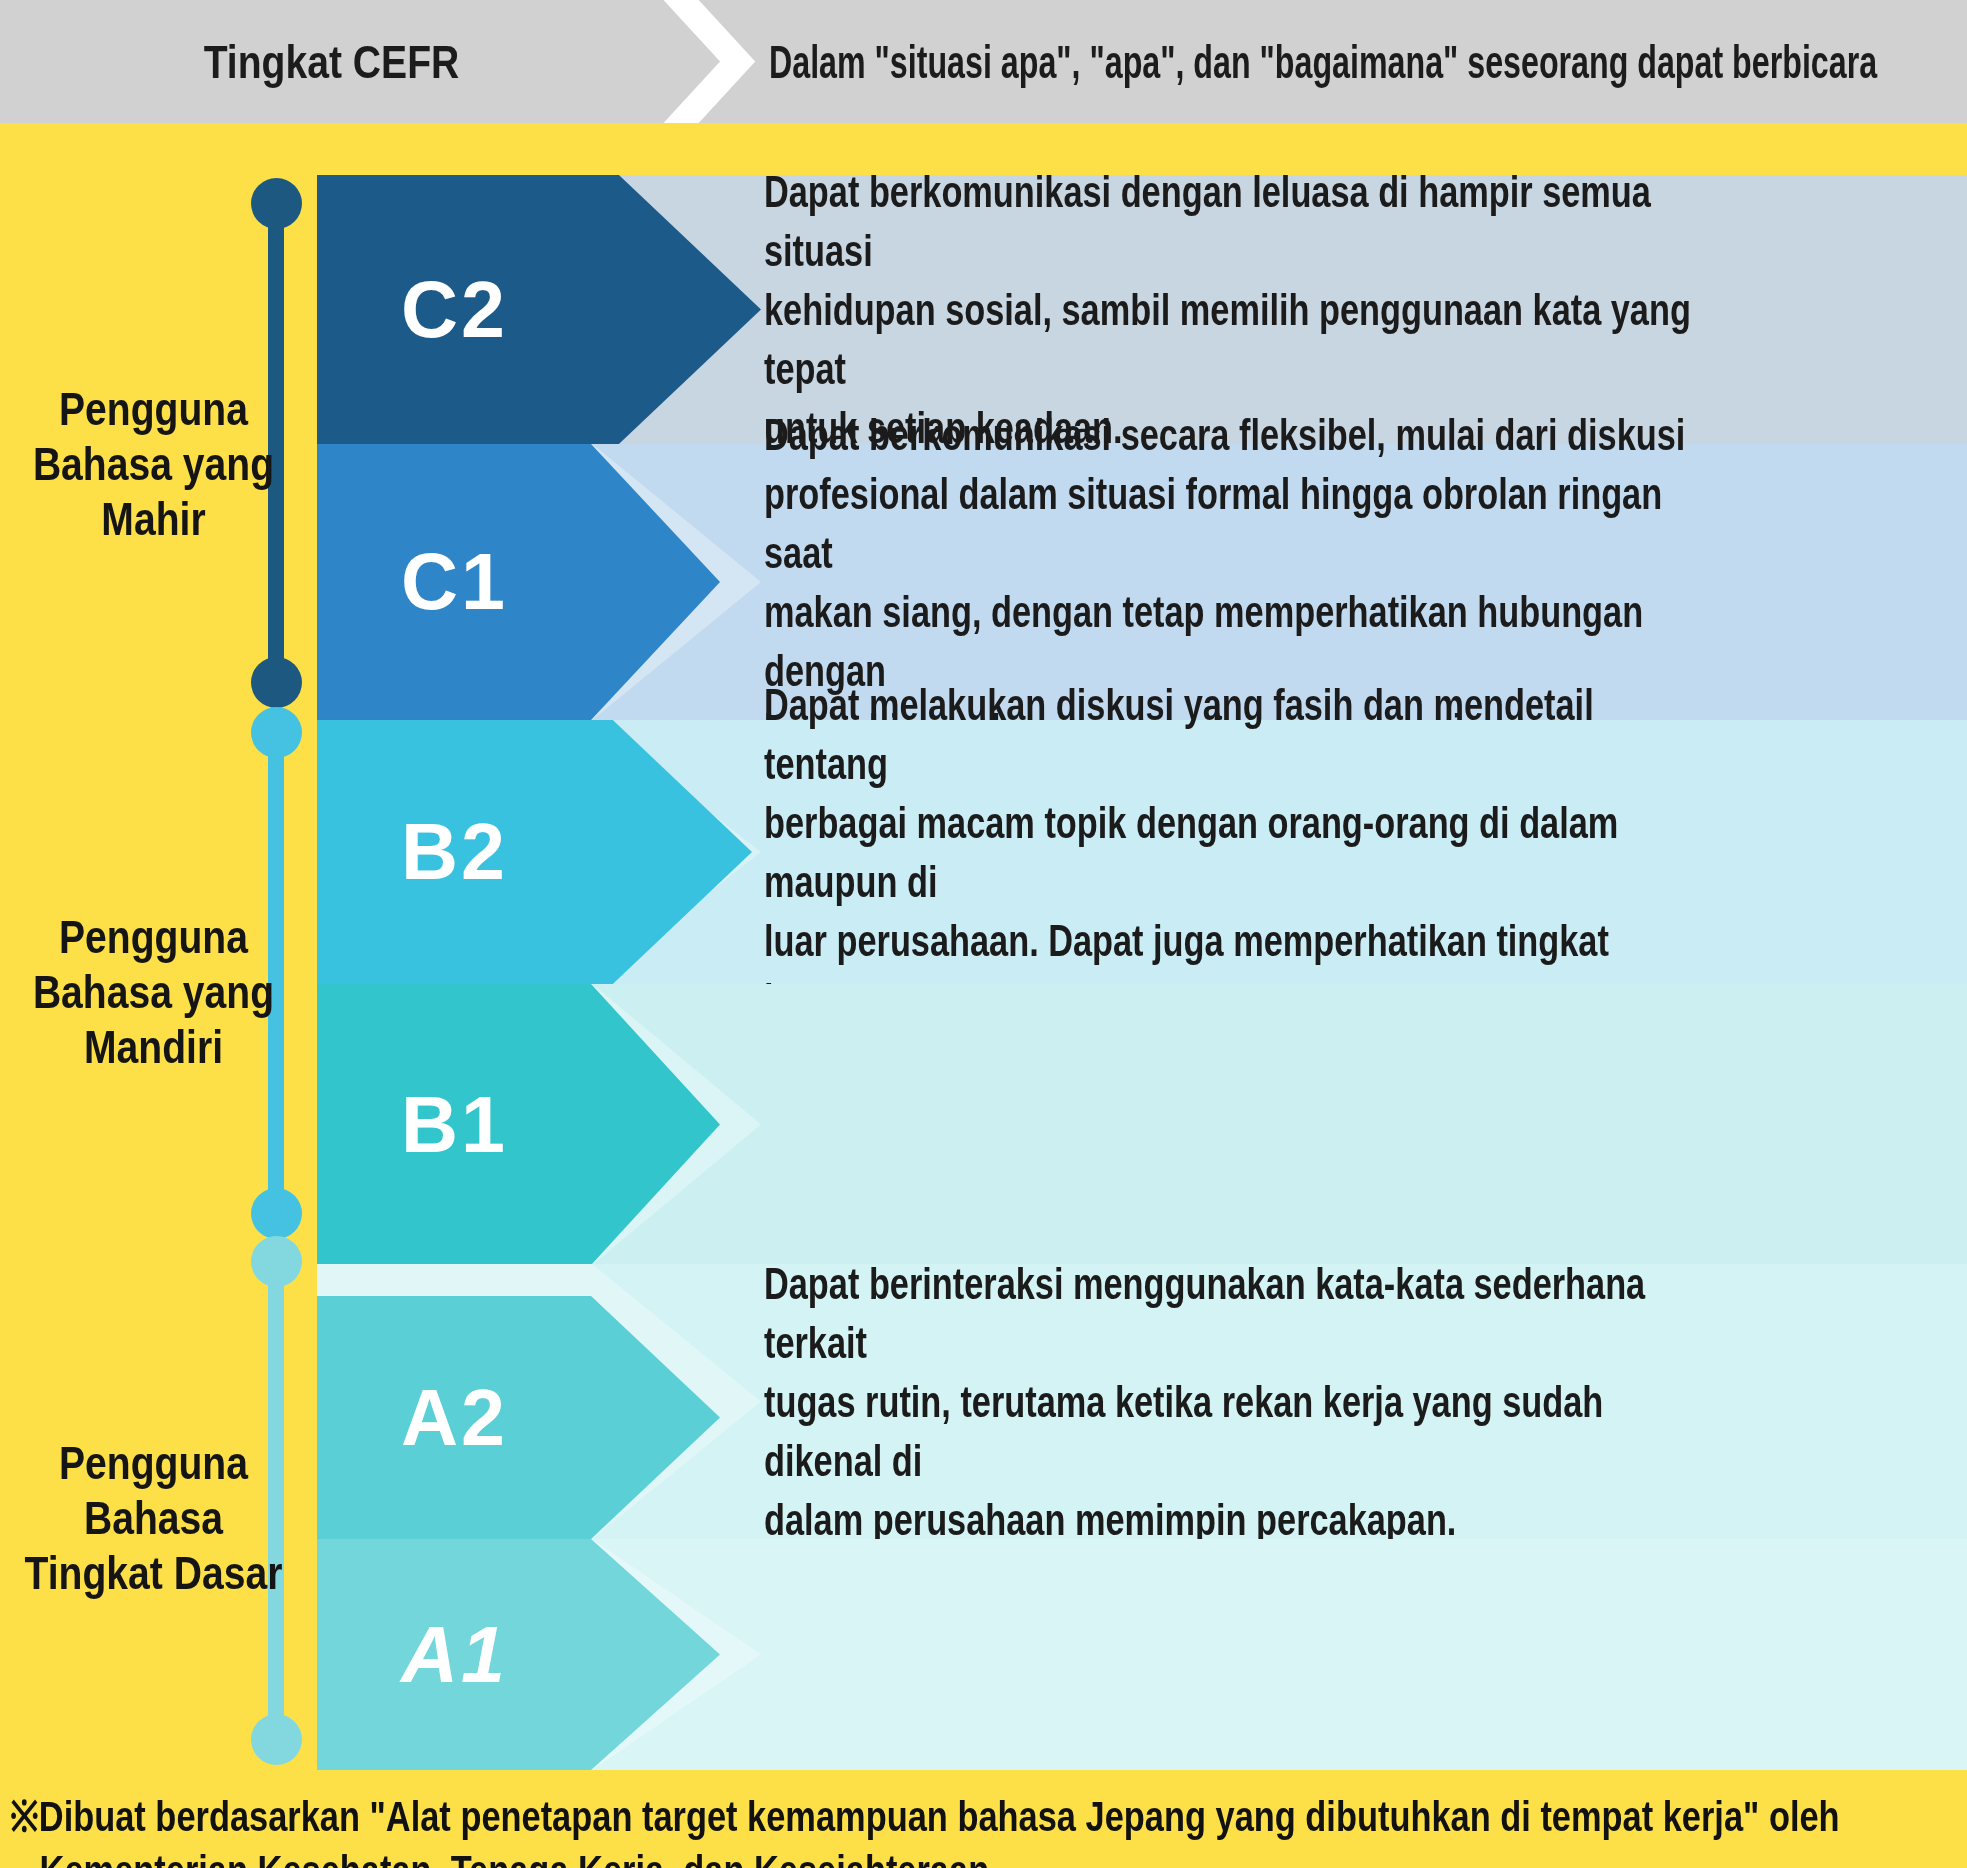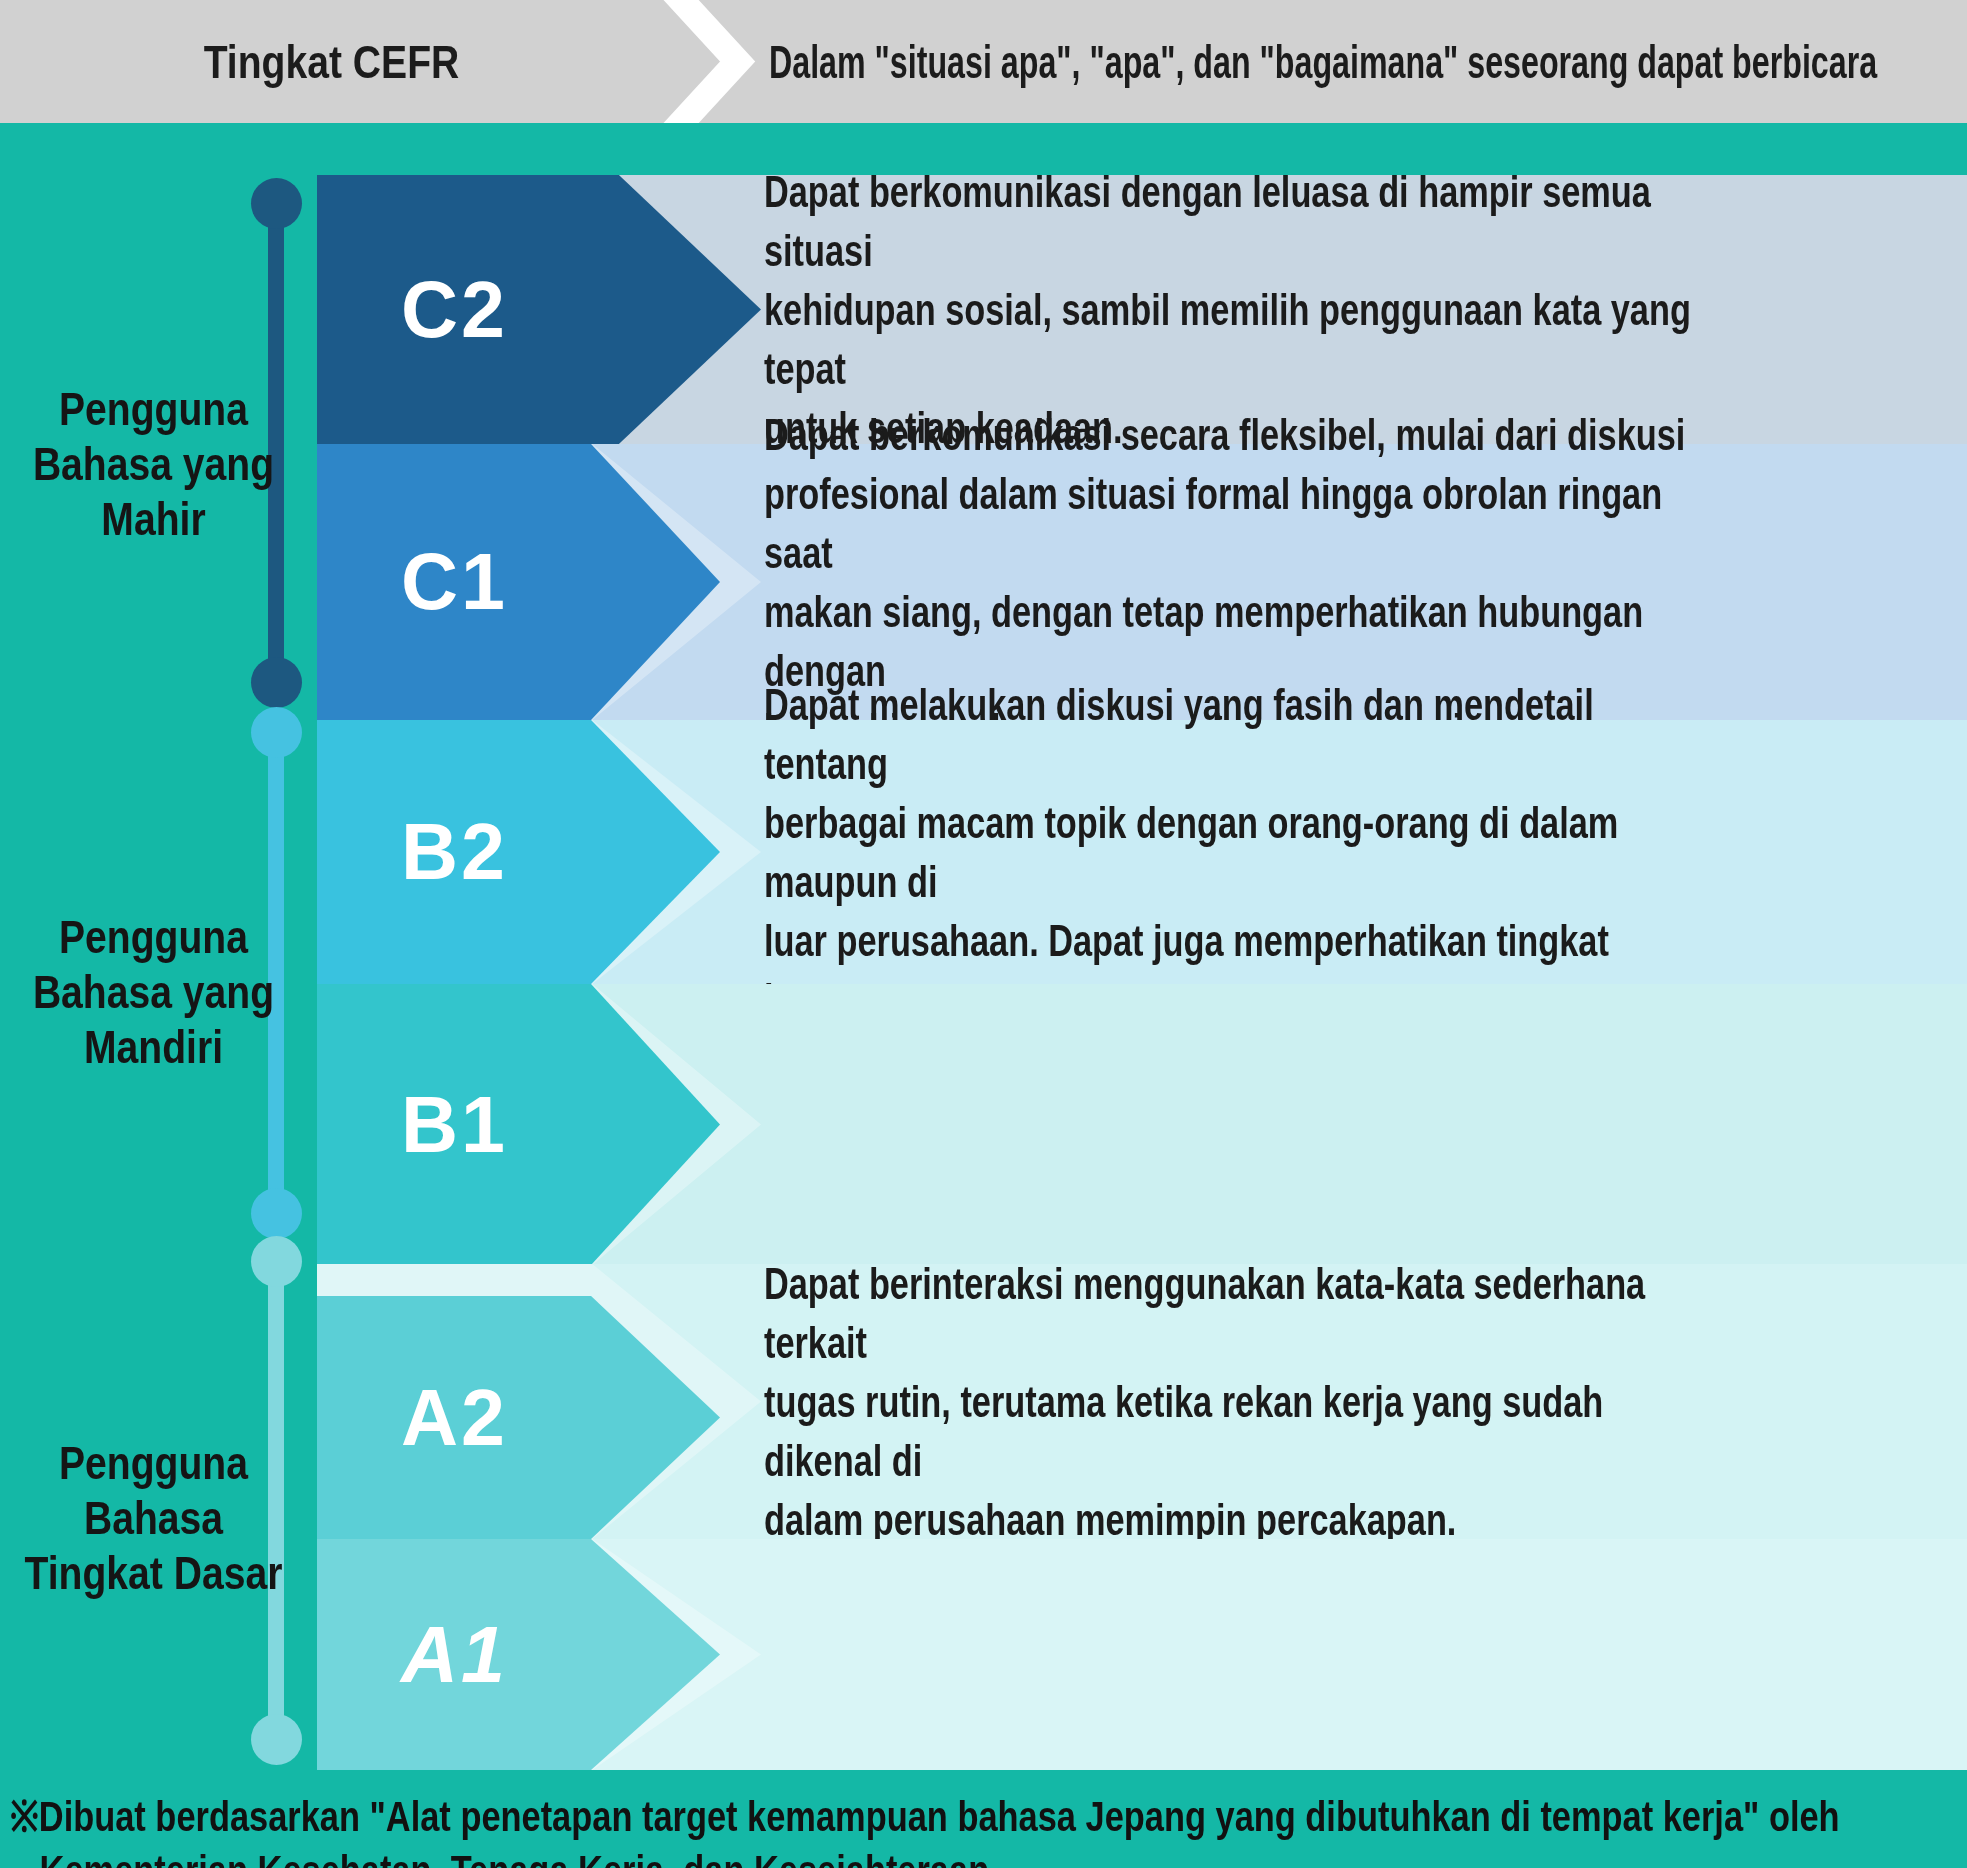--- a/index.html
+++ b/index.html
@@ -1,17 +1,17 @@
 <!DOCTYPE html>
 <html><head>
 <meta charset="utf-8">
 <style>
   html,body{margin:0;padding:0;background:#ffffff;}
   #diagram{position:relative;width:1967px;height:1869px;overflow:hidden;
-           font-family:"Liberation Sans",sans-serif;background:#14b8a6;color:#1b1b1b;}
+           font-family:"Liberation Sans",sans-serif;background:#fde047;color:#1b1b1b;}
 
   
   .header-bar{position:absolute;left:0;top:0;width:1967px;height:123px;background:#d1d1d1;}
   .header-left-title{position:absolute;left:144px;top:0;width:375px;height:123px;
       display:flex;align-items:center;justify-content:center;
       font-size:46px;font-weight:700;color:#1c1c1c;
       transform:scaleX(.85);transform-origin:center center;white-space:nowrap;}
   .header-divider{position:absolute;left:0;top:0;}
   .header-right-title{position:absolute;left:769px;top:0;height:123px;display:flex;align-items:center;
       font-size:46px;font-weight:700;color:#1c1c1c;white-space:nowrap;
@@ -106,21 +106,21 @@
       <span>Dapat berkomunikasi secara fleksibel, mulai dari diskusi
 profesional dalam situasi formal hingga obrolan ringan saat
 makan siang, dengan tetap memperhatikan hubungan dengan
 lawan bicara dan cara mereka menanggapinya.</span>
     </div>
   </div>
 
   <div class="level-row" style="top:720px;height:264px;">
     <div class="band" style="background: rgb(201, 236, 245);"></div>
     <div class="ghost-chevron"></div>
-    <div class="chevron" style="background: rgb(57, 194, 223);">
+    <div class="chevron" style="background: rgb(57, 194, 223); padding-left: 32px;">
       <div class="level-code">B2</div>
     </div>
     <div class="level-desc">
       <span>Dapat melakukan diskusi yang fasih dan mendetail tentang
 berbagai macam topik dengan orang-orang di dalam maupun di
 luar perusahaan. Dapat juga memperhatikan tingkat kesopanan.</span>
     </div>
   </div>
 
   <div class="level-row" style="top:984px;height:281px;">

